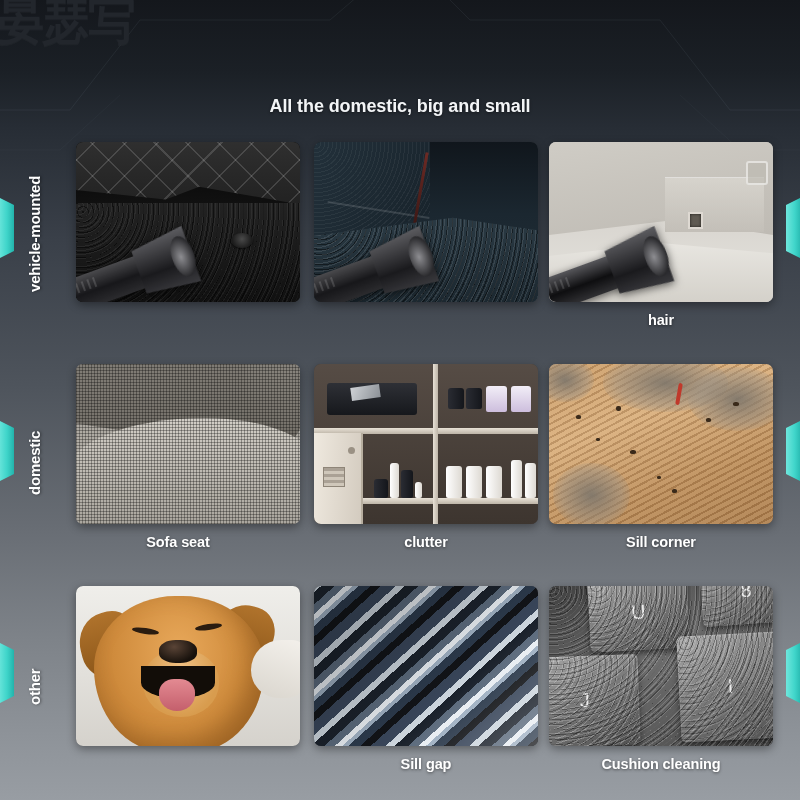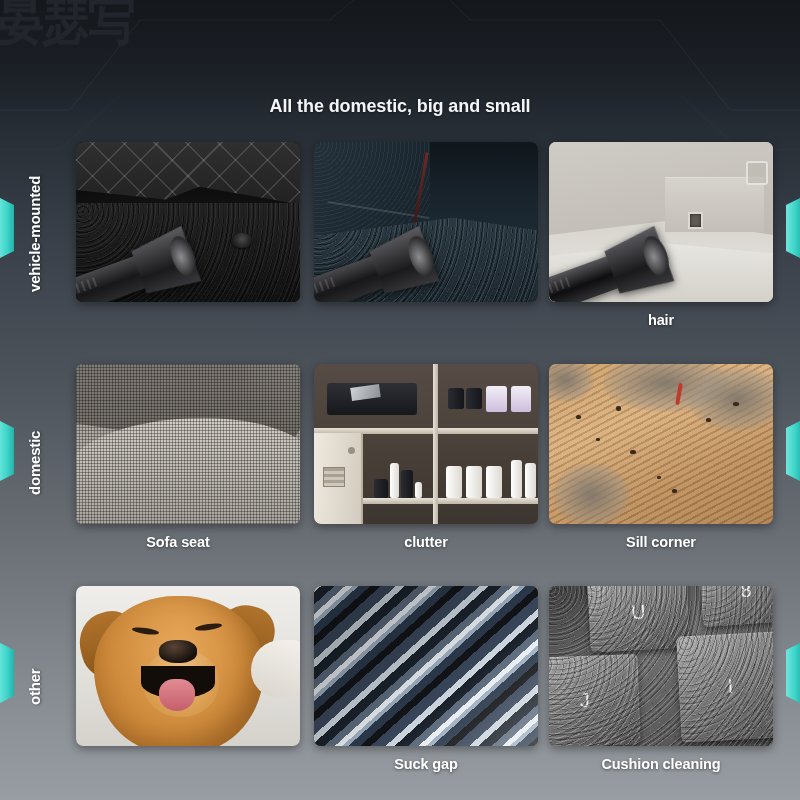--- a/index.html
+++ b/index.html
@@ -525,21 +525,21 @@
         <div class="tongue"></div>
         <div class="hand"></div>
       </div>
     </div>
 
     <div class="card" style="left:314px; top:586px">
       <div class="art art-sill">
         <div class="gloss"></div>
       </div>
     </div>
-    <div class="caption" style="left:314px; top:756px">Suck gap</div>
+    <div class="caption" style="left:314px; top:756px">Sill gap</div>
 
     <div class="card" style="left:549px; top:586px">
       <div class="art art-keyboard">
         <div class="key" style="left:18%; top:-6%; width:44%; height:46%; transform:rotate(-3deg)">U<div class="grit"></div></div>
         <div class="key" style="left:68%; top:-18%; width:40%; height:42%; transform:rotate(-4deg)">8<div class="grit"></div></div>
         <div class="key" style="left:-8%; top:44%; width:48%; height:56%; transform:rotate(-2deg)">J<div class="grit"></div></div>
         <div class="key" style="left:58%; top:30%; width:46%; height:66%; transform:rotate(-3deg)">I<div class="grit"></div></div>
         <div class="noise"></div>
       </div>
     </div>

